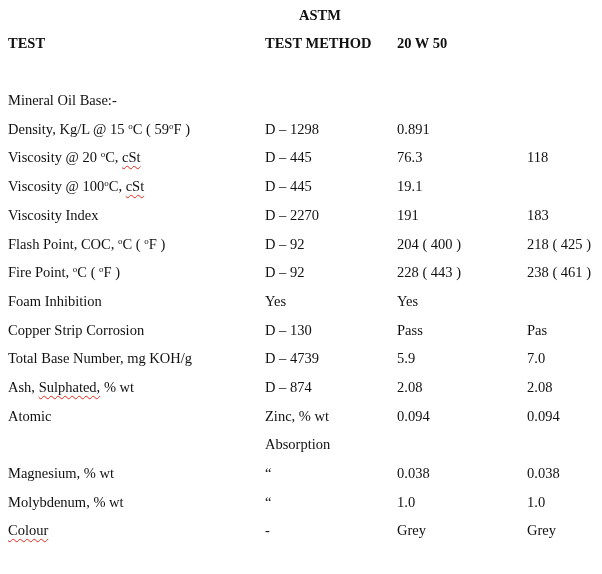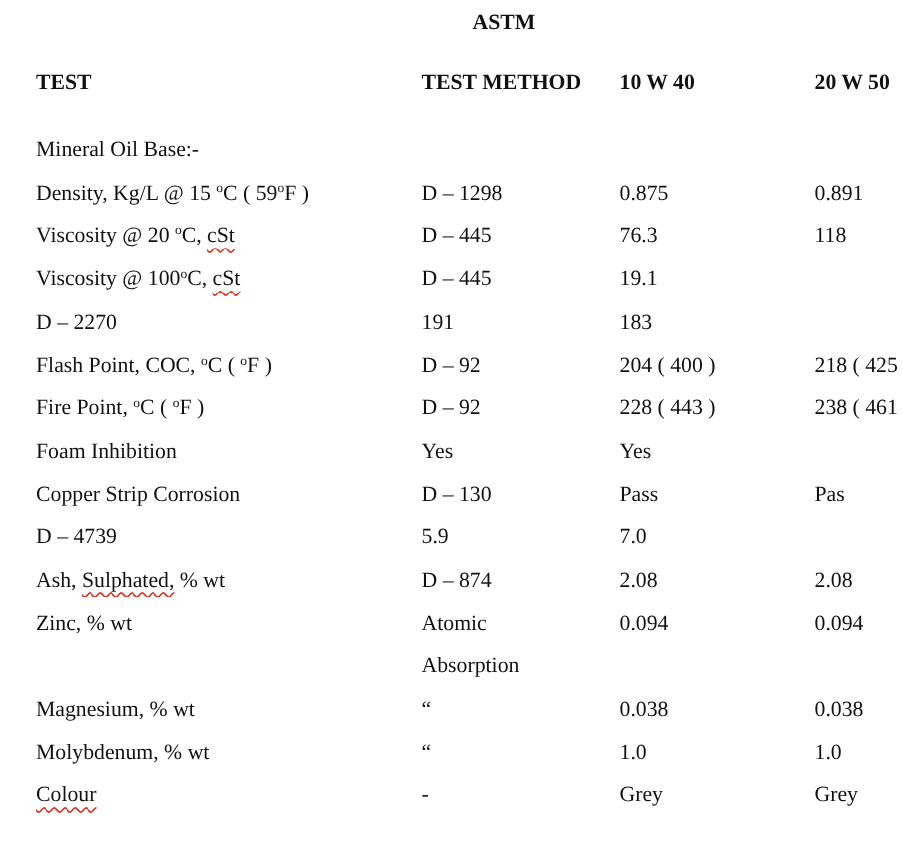--- a/index.html
+++ b/index.html
@@ -8,33 +8,33 @@
     background: #ffffff;
     font-family: "Liberation Serif", "DejaVu Serif", serif;
     font-size: 14.5px;
     color: #111111;
     overflow: hidden;
   }
   .page {
     position: relative;
     width: 602px; height: 574px;
     box-sizing: border-box;
-    padding: 7px 0 0 24px;
+    padding: 7px 0 0 8px;
     overflow: hidden;
   }
   .astm-band { height: 28.7px; }
   .astm-band .astm { margin-left: 291px; font-weight: bold; }
   .grid-row {
     display: grid;
     grid-template-columns: 257px 132px 130px 1fr;
     height: 28.7px;
     align-items: start;
     line-height: 1.08;
   }
-  .bold { font-weight: bold; margin-top: 12px; }
+  .bold { font-weight: bold; }
   .cell { white-space: pre; overflow: visible; }
   .sup {
     font-size: 9px;
     vertical-align: 5px;
     line-height: 0;
   }
   .spell {
     text-decoration: underline;
     text-decoration-style: wavy;
     text-decoration-color: #e02a1a;
@@ -49,51 +49,50 @@
 
 <div class="page">
 
   <div class="astm-band">
     <span class="astm">ASTM</span>
   </div>
 
   <div class="grid-row">
     <span class="cell bold">TEST</span>
     <span class="cell bold">TEST METHOD</span>
-    <span class="cell bold">10 W 40</span>
     <span class="cell bold">20 W 50</span>
   </div>
 
   <div class="spacer-row"></div>
 
   <div id="table-body">
       <div class="grid-row">
         <span class="cell"><span>Mineral Oil Base:-</span></span>
         <span class="cell"></span>
         <span class="cell"></span>
         <span class="cell"></span>
       </div>
       <div class="grid-row">
         <span class="cell"><span>Density, Kg/L @ 15 </span><span class="sup">o</span><span>C ( 59</span><span class="sup">o</span><span>F )</span></span>
         <span class="cell"><span>D – 1298</span></span>
-        <span class="cell">0.875</span>
         <span class="cell">0.891</span>
       </div>
       <div class="grid-row">
         <span class="cell"><span>Viscosity @ 20 </span><span class="sup">o</span><span>C, </span><span class="spell">cSt</span></span>
         <span class="cell"><span>D – 445</span></span>
         <span class="cell">76.3</span>
         <span class="cell">118</span>
       </div>
       <div class="grid-row">
         <span class="cell"><span>Viscosity @ 100</span><span class="sup">o</span><span>C, </span><span class="spell">cSt</span></span>
         <span class="cell"><span>D – 445</span></span>
         <span class="cell">19.1</span>
       </div>
       <div class="grid-row">
+        <span class="cell"><span>Viscosity Index</span></span>
         <span class="cell"><span>D – 2270</span></span>
         <span class="cell">191</span>
         <span class="cell">183</span>
       </div>
       <div class="grid-row">
         <span class="cell"><span>Flash Point, COC, </span><span class="sup">o</span><span>C ( </span><span class="sup">o</span><span>F )</span></span>
         <span class="cell"><span>D – 92</span></span>
         <span class="cell">204 ( 400 )</span>
         <span class="cell">218 ( 425 )</span>
       </div>
@@ -108,33 +107,34 @@
         <span class="cell">Yes</span>
         <span class="cell">Yes</span>
       </div>
       <div class="grid-row">
         <span class="cell"><span>Copper Strip Corrosion</span></span>
         <span class="cell"><span>D – 130</span></span>
         <span class="cell">Pass</span>
         <span class="cell">Pas</span>
       </div>
       <div class="grid-row">
+        <span class="cell"><span>Total Base Number, mg KOH/g</span></span>
         <span class="cell"><span>D – 4739</span></span>
         <span class="cell">5.9</span>
         <span class="cell">7.0</span>
       </div>
       <div class="grid-row">
         <span class="cell"><span>Ash, </span><span class="spell">Sulphated,</span><span> % wt</span></span>
         <span class="cell"><span>D – 874</span></span>
         <span class="cell">2.08</span>
         <span class="cell">2.08</span>
       </div>
       <div class="grid-row">
+        <span class="cell"><span>Atomic</span></span>
         <span class="cell"><span>Zinc, % wt</span></span>
-        <span class="cell"><span>Atomic</span></span>
         <span class="cell">0.094</span>
         <span class="cell">0.094</span>
       </div>
       <div class="grid-row">
         <span class="cell"></span>
         <span class="cell"><span>Absorption</span></span>
         <span class="cell"></span>
         <span class="cell"></span>
       </div>
       <div class="grid-row">

